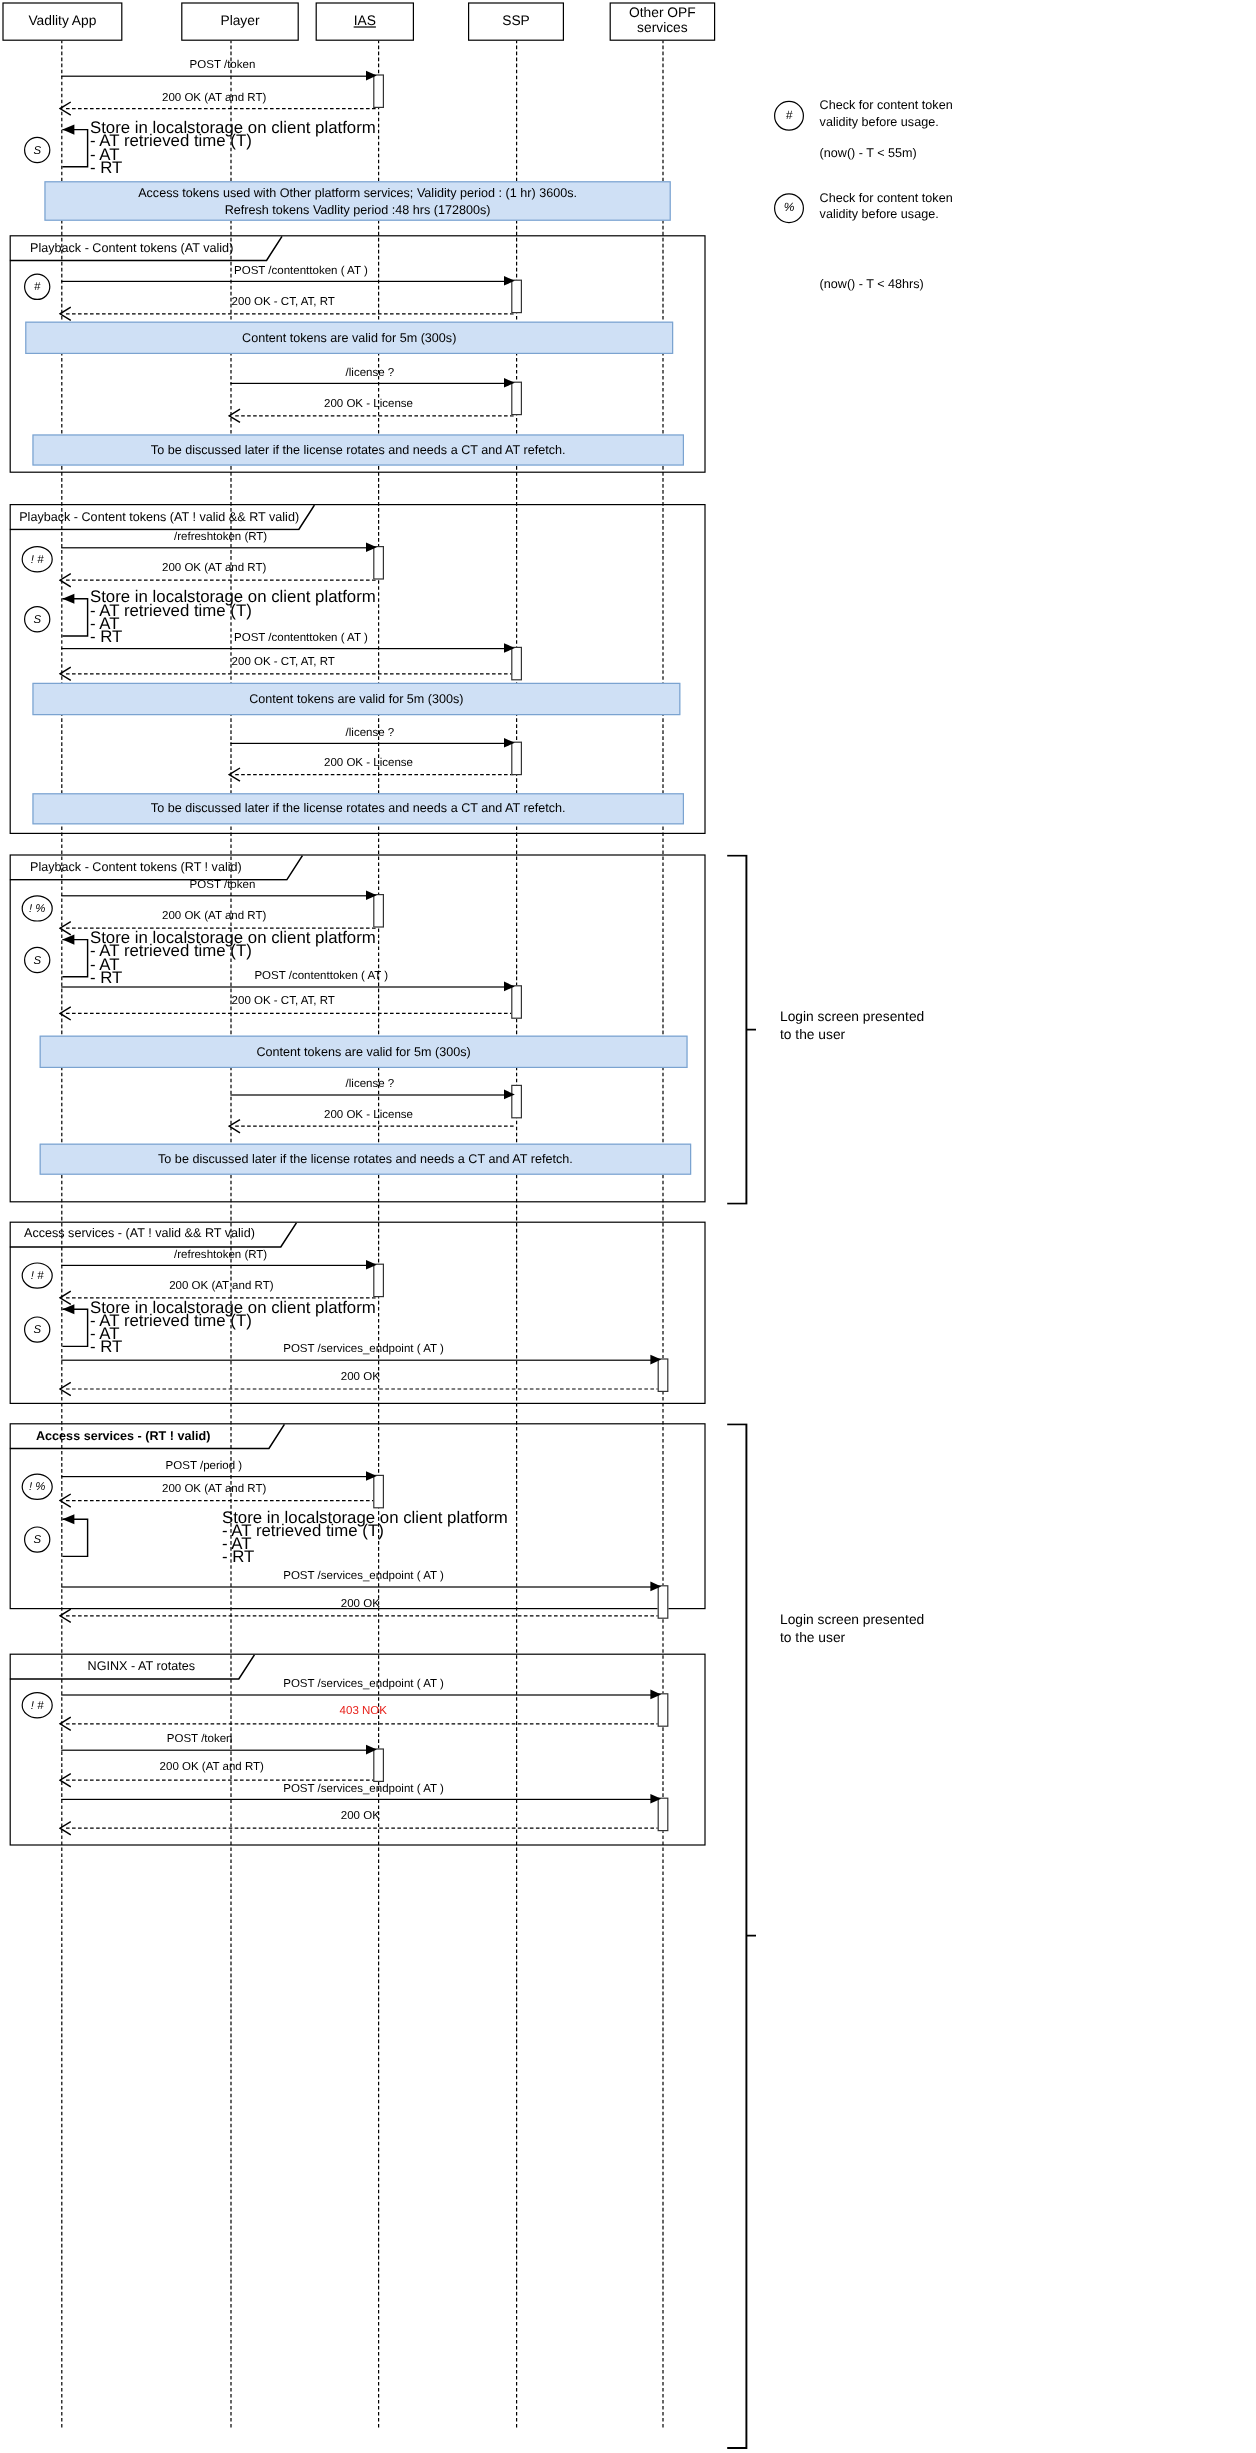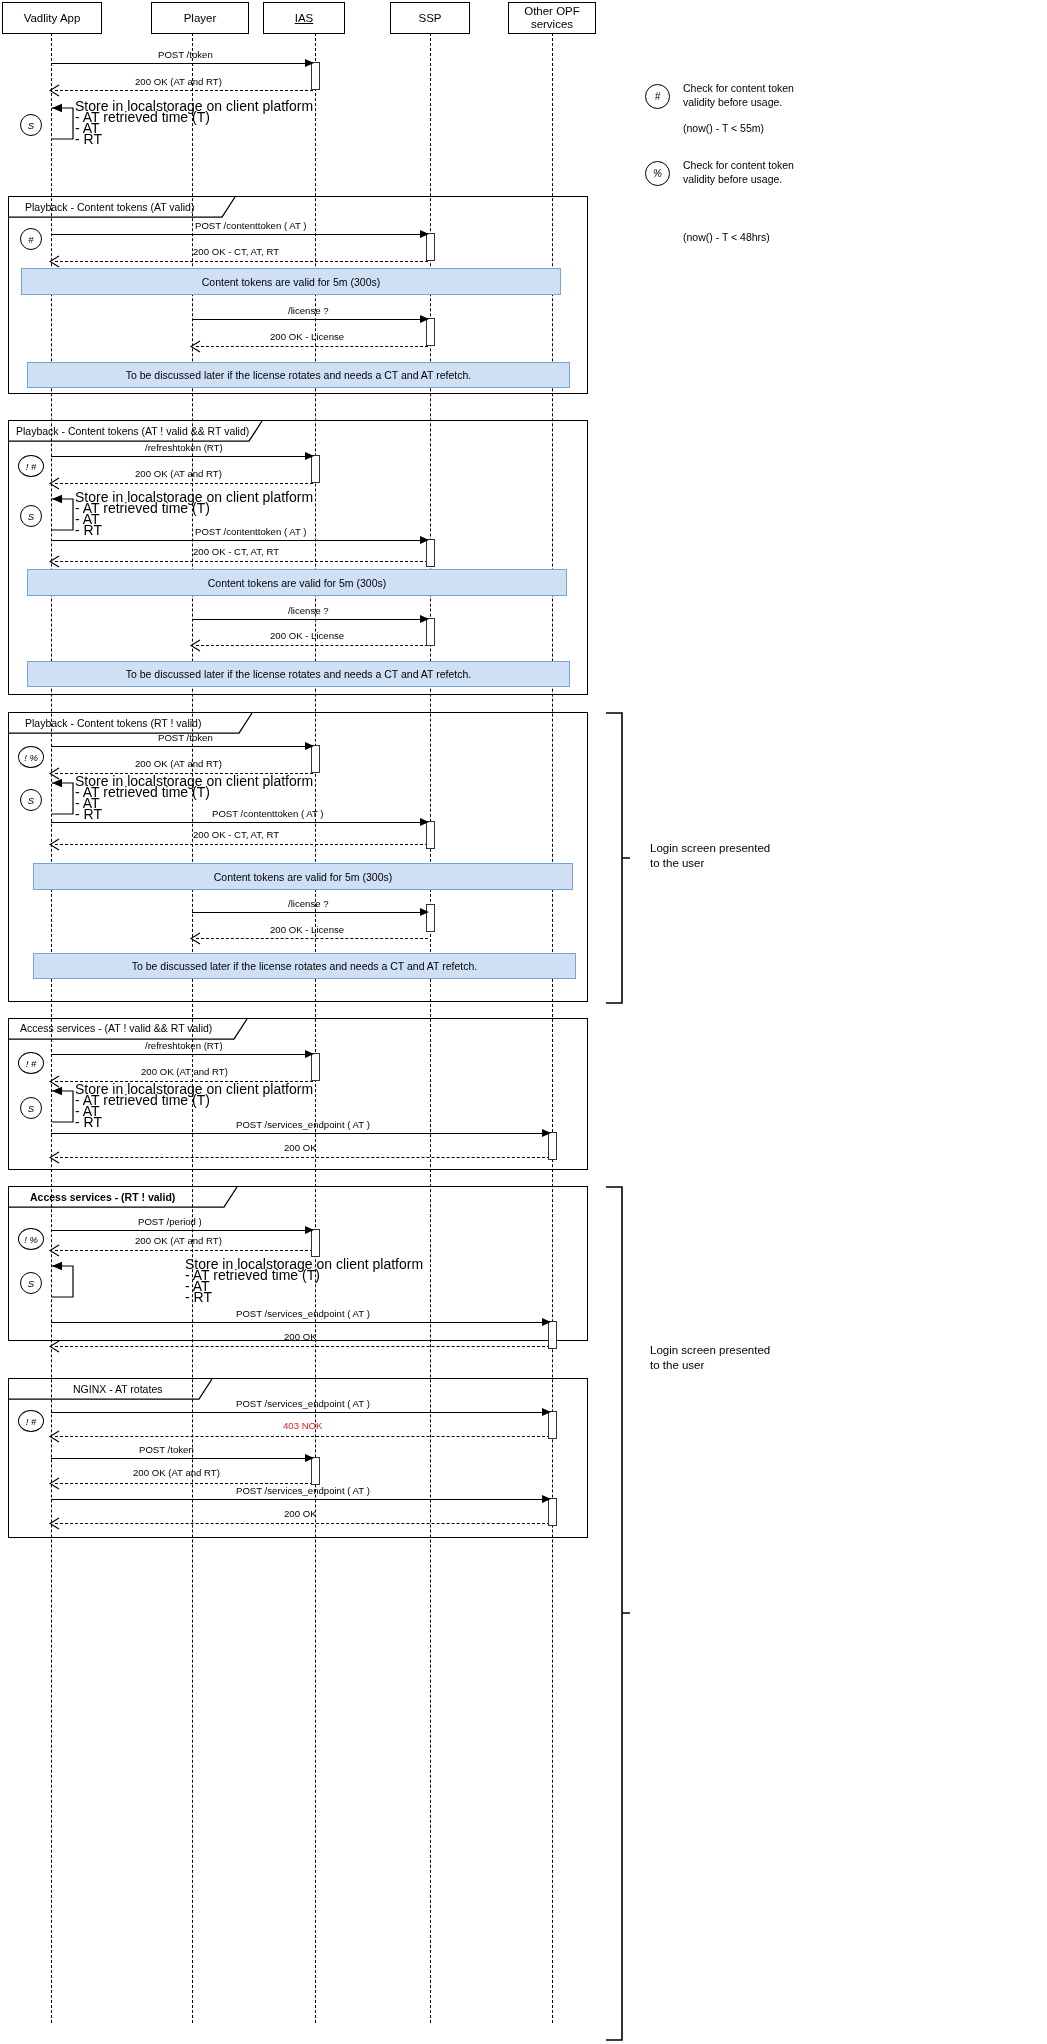--- a/index.html
+++ b/index.html
@@ -234,20 +234,24 @@
     <svg width="26" height="40" viewBox="0 0 26 40">
       <path d="M1,5 L22,5 L22,36 L1,36" fill="none" stroke="#000" stroke-width="1.2"></path>
       <polygon points="1,5 11,0.8 11,9.2" fill="#000"></polygon>
     </svg>
   </div>
   <div class="store-text" style="left:75px; top:101px;"><span>Store in localstorage on client platform</span></div>
   <div class="store-text" style="left:75px; top:112px;"><span>- AT retrieved time (T)</span></div>
   <div class="store-text" style="left:75px; top:123px;"><span>- AT</span></div>
   <div class="store-text" style="left:75px; top:134px;"><span>- RT</span></div>
 
+  <div class="note" style="left:37px; top:151px; width:522px; height:33px; white-space:pre-line;">
+    <span>Access tokens used with Other platform services; Validity period : (1 hr) 3600s.
+Refresh tokens Vadlity period :48 hrs (172800s)</span>
+  </div>
 
   <div class="frag" style="left:8px; top:196px; width:580px; height:198px;"></div>
   <div class="frag-tab" style="left:8px; top:196px;">
     <svg width="228" height="22" viewBox="0 0 228 22">
       <path d="M0,21.2 L214,21.2 L227,1 " fill="none" stroke="#000" stroke-width="1.3"></path>
     </svg>
   </div>
   <div class="frag-label" style="left:25px; top:201px;">Playback - Content tokens (AT valid)</div>
 
   <div class="marker" style="left:20px; top:228px;">

